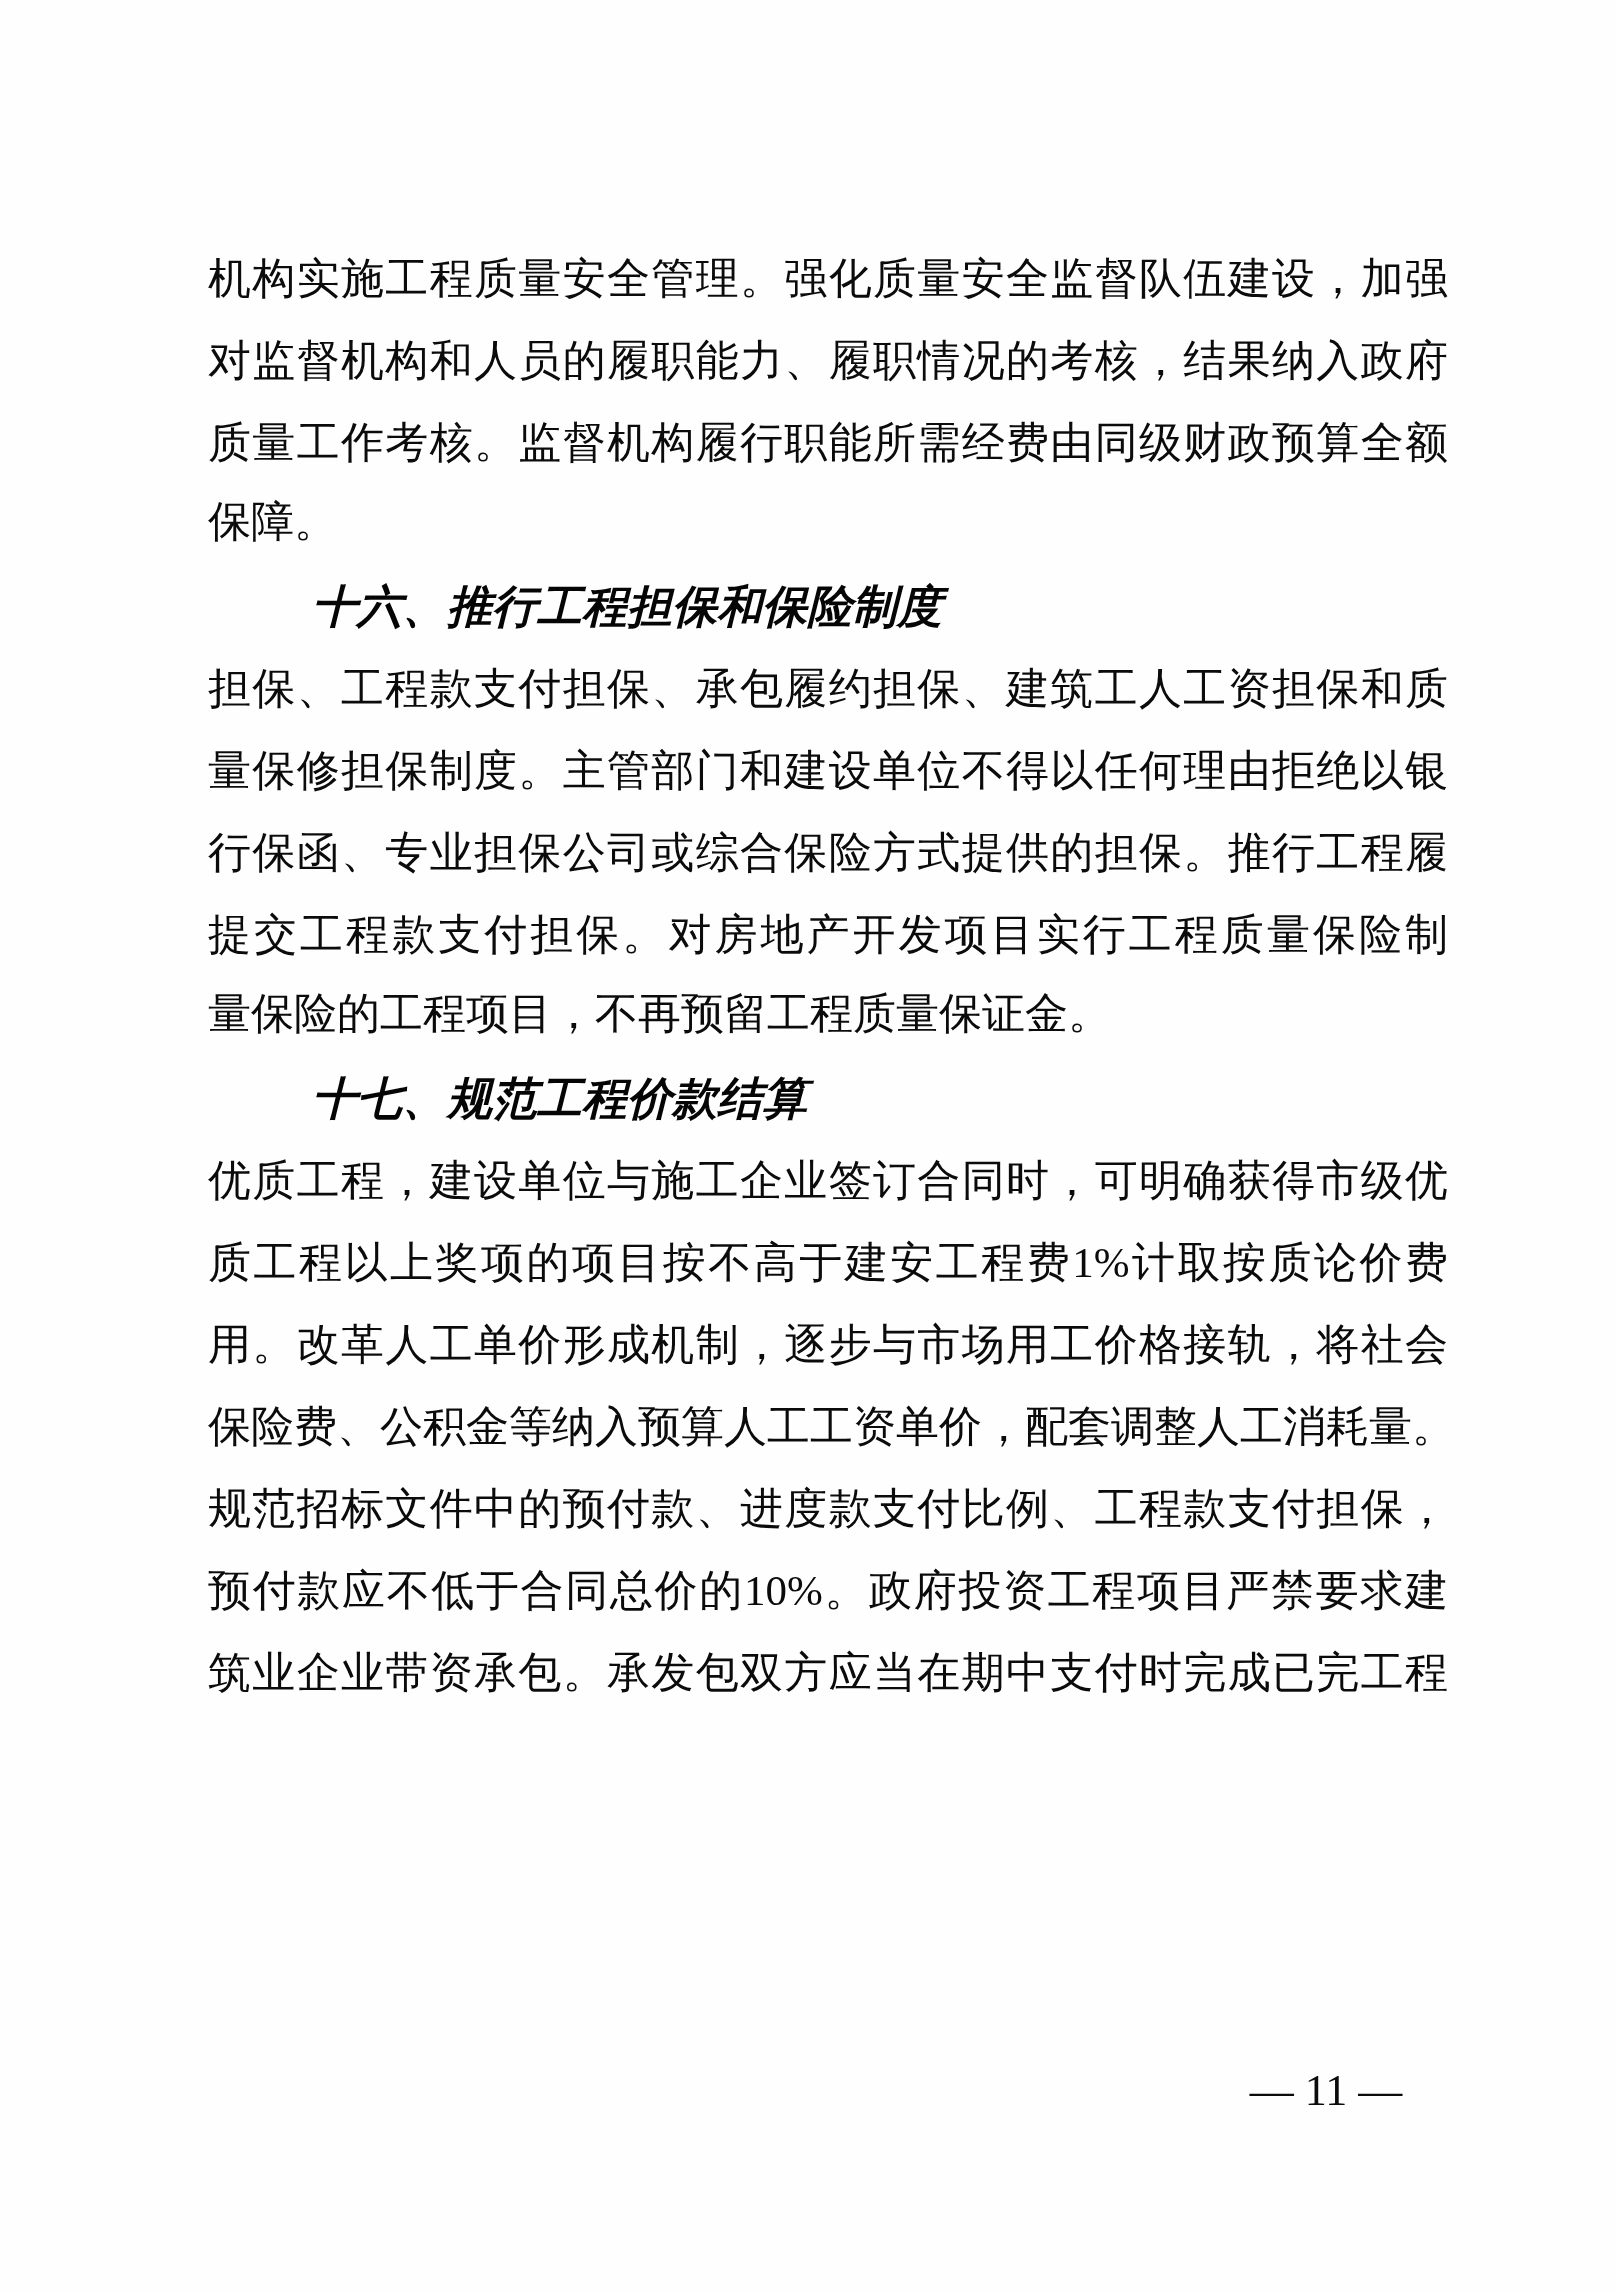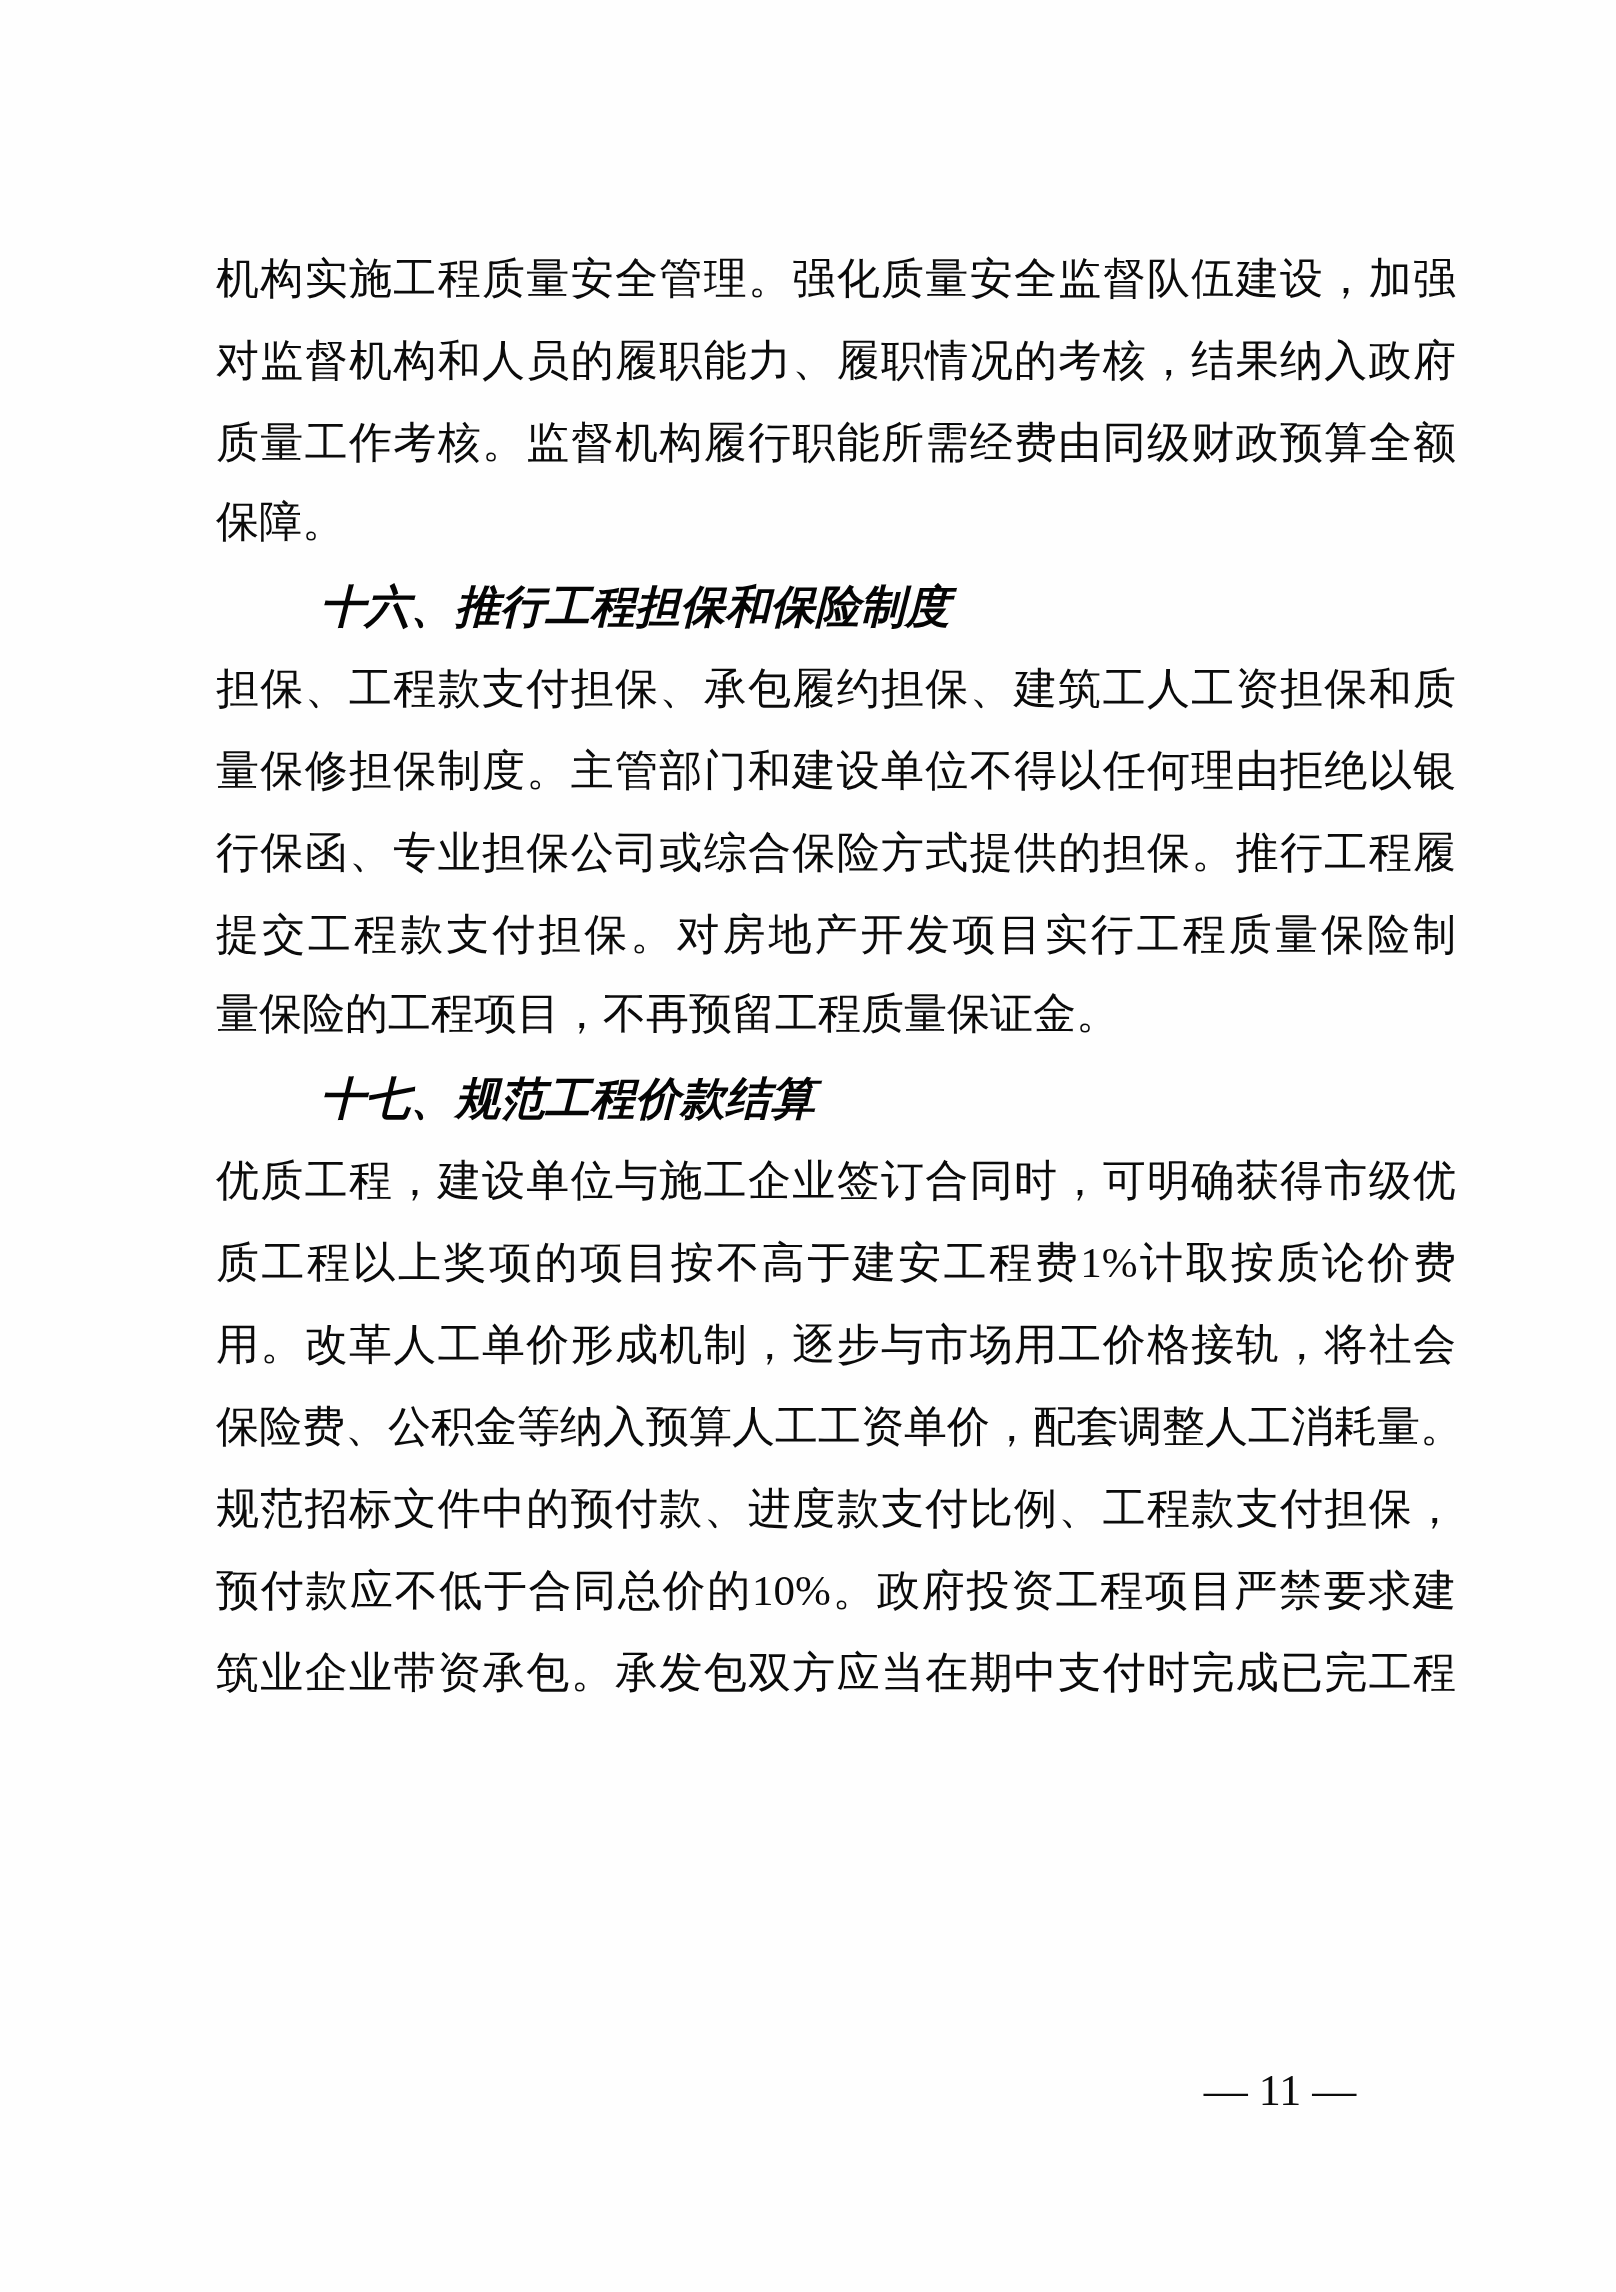--- a/index.html
+++ b/index.html
@@ -11,21 +11,21 @@
     position: relative;
     width: 1617px;
     height: 2293px;
     margin: 0 auto;
     background: #fefefe;
     color: #0b0b0b;
     overflow: hidden;
   }
   .content {
     position: absolute;
-    left: 216px;
+    left: 208px;
     top: 238px;
     width: 1240px;
   }
   .para { margin: 0; padding: 0; }
   .line {
     font-family: "Liberation Serif", "DejaVu Serif", serif;
     font-size: 43px;
     line-height: 82px;
     letter-spacing: 0;
     text-align: justify;
@@ -49,21 +49,21 @@
     text-align: left;
     text-align-last: left;
     text-indent: 104px;
     white-space: nowrap;
     color: #050505;
     font-style: italic;
   }
   .page-number {
     position: absolute;
     top: 2065px;
-    left: 1113px;
+    left: 1159px;
     width: 334px;
     text-align: center;
     font-family: "Liberation Serif", "DejaVu Serif", serif;
     font-size: 44px;
     line-height: 52px;
     color: #0b0b0b;
   }
 </style>
 </head>
 <body>

